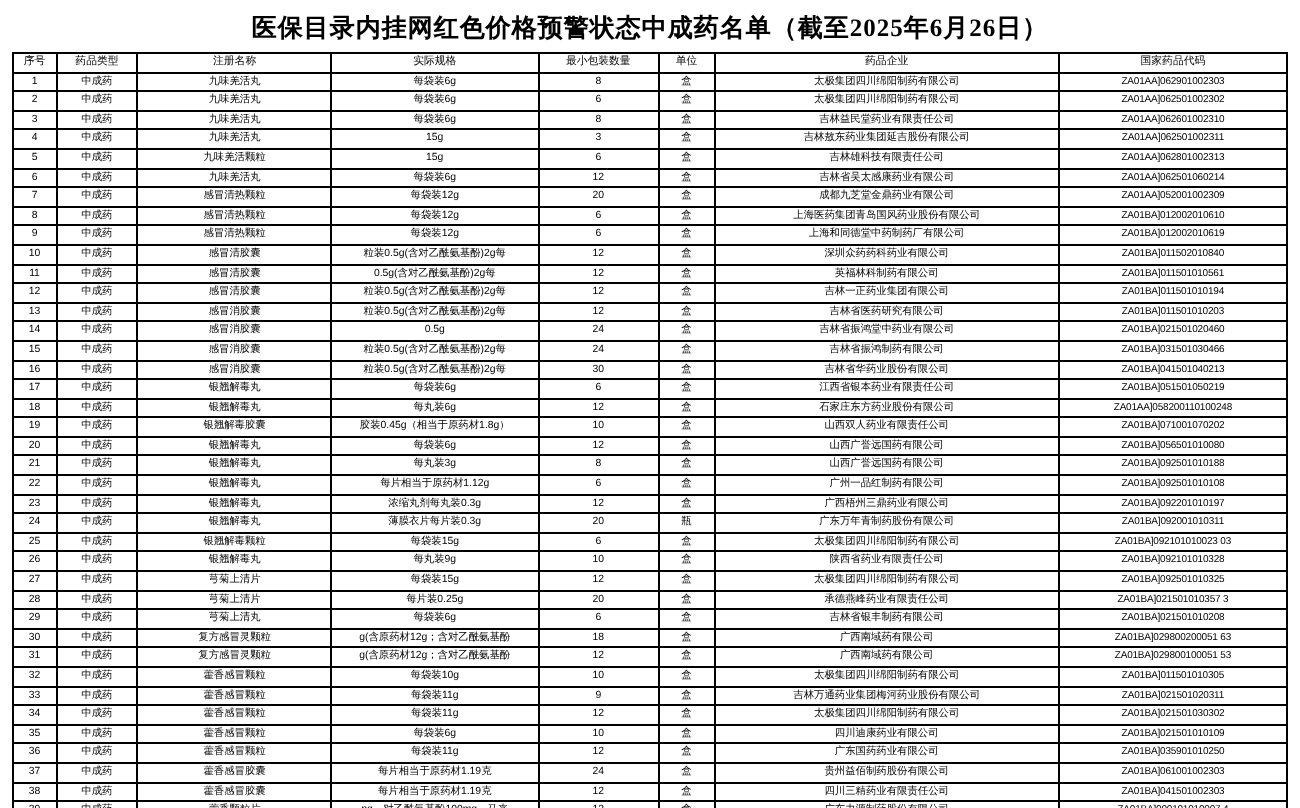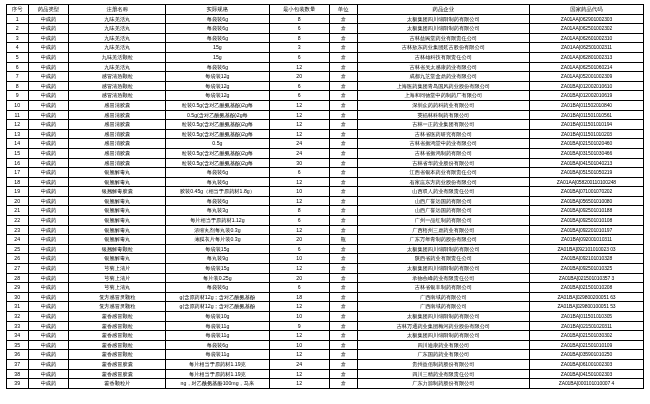--- a/index.html
+++ b/index.html
@@ -65,20 +65,21 @@
   td.c-code {
     font-family: "Liberation Sans", sans-serif;
     font-size: 5px;
     letter-spacing: -0.1px;
   }
 </style>
 </head>
 <body>
 
 <div class="page">
+  <div class="doc-title">医保目录内挂网红色价格预警状态中成药名单（截至2025年6月26日）</div>
   <table class="drug-table">
     <colgroup>
       <col class="col-idx">
         <col class="col-type">
         <col class="col-name">
         <col class="col-spec">
       <col class="col-min">
         <col class="col-unit">
         <col class="col-firm">
         <col class="col-code">

